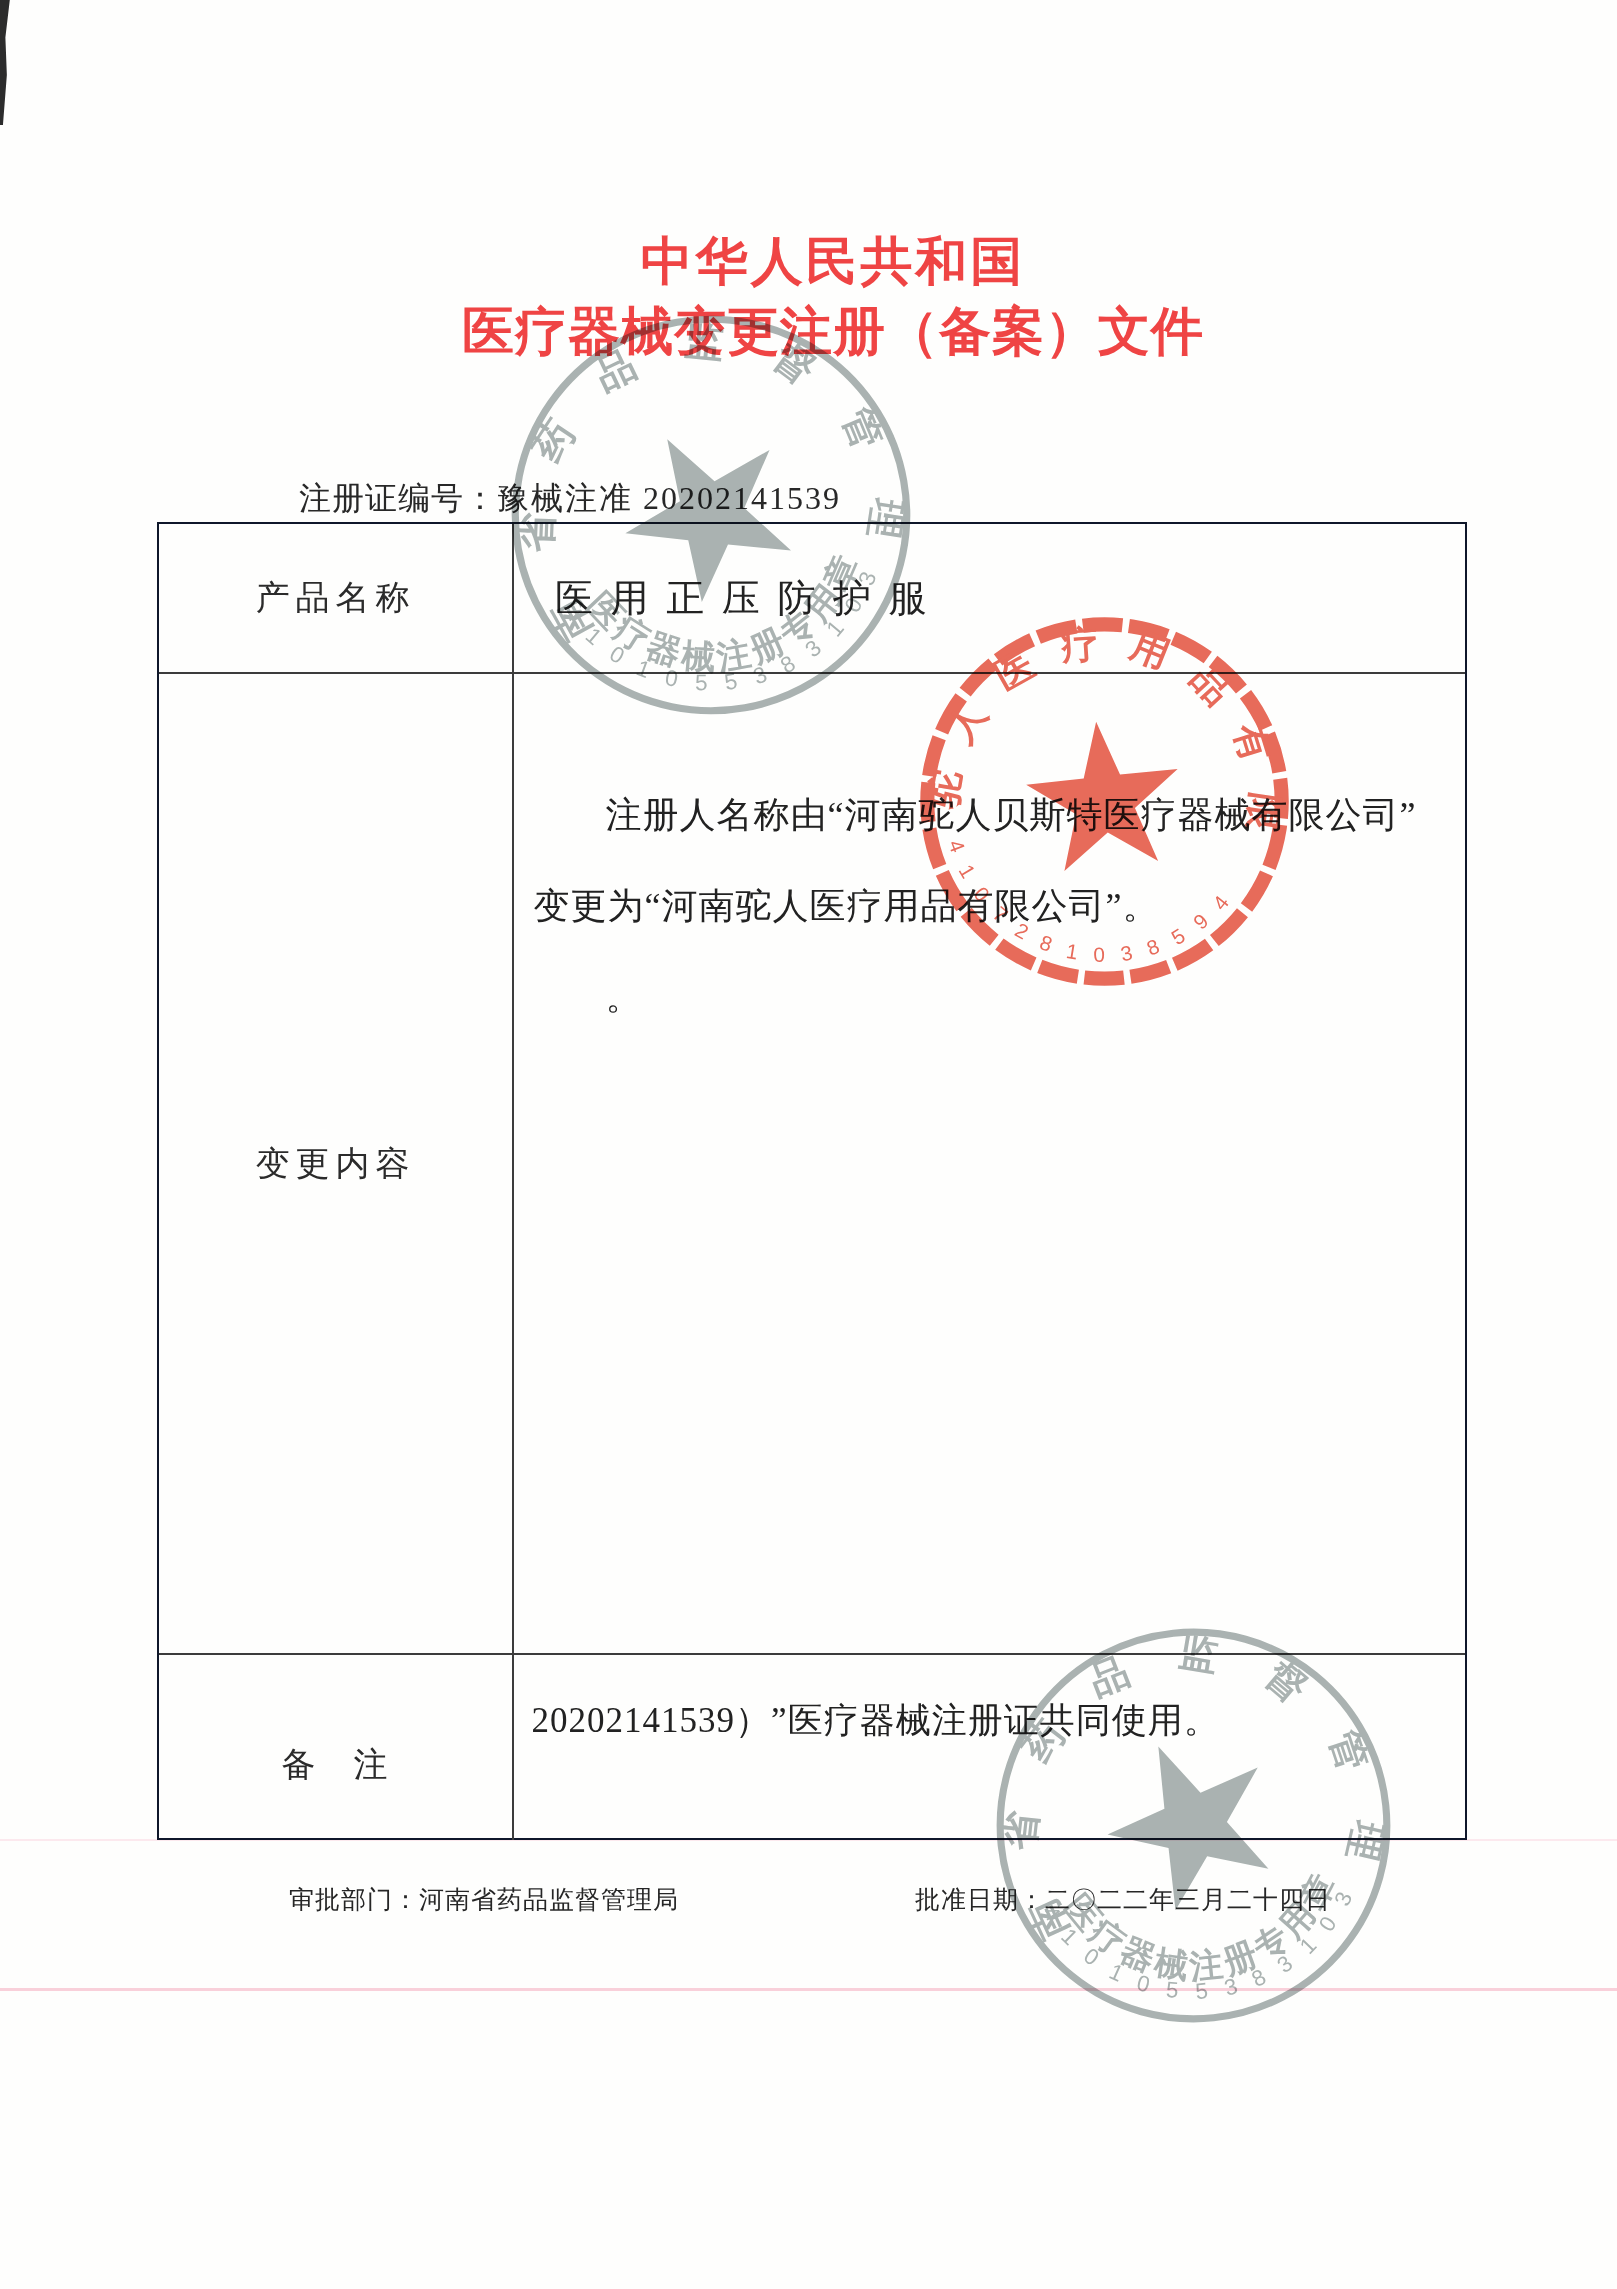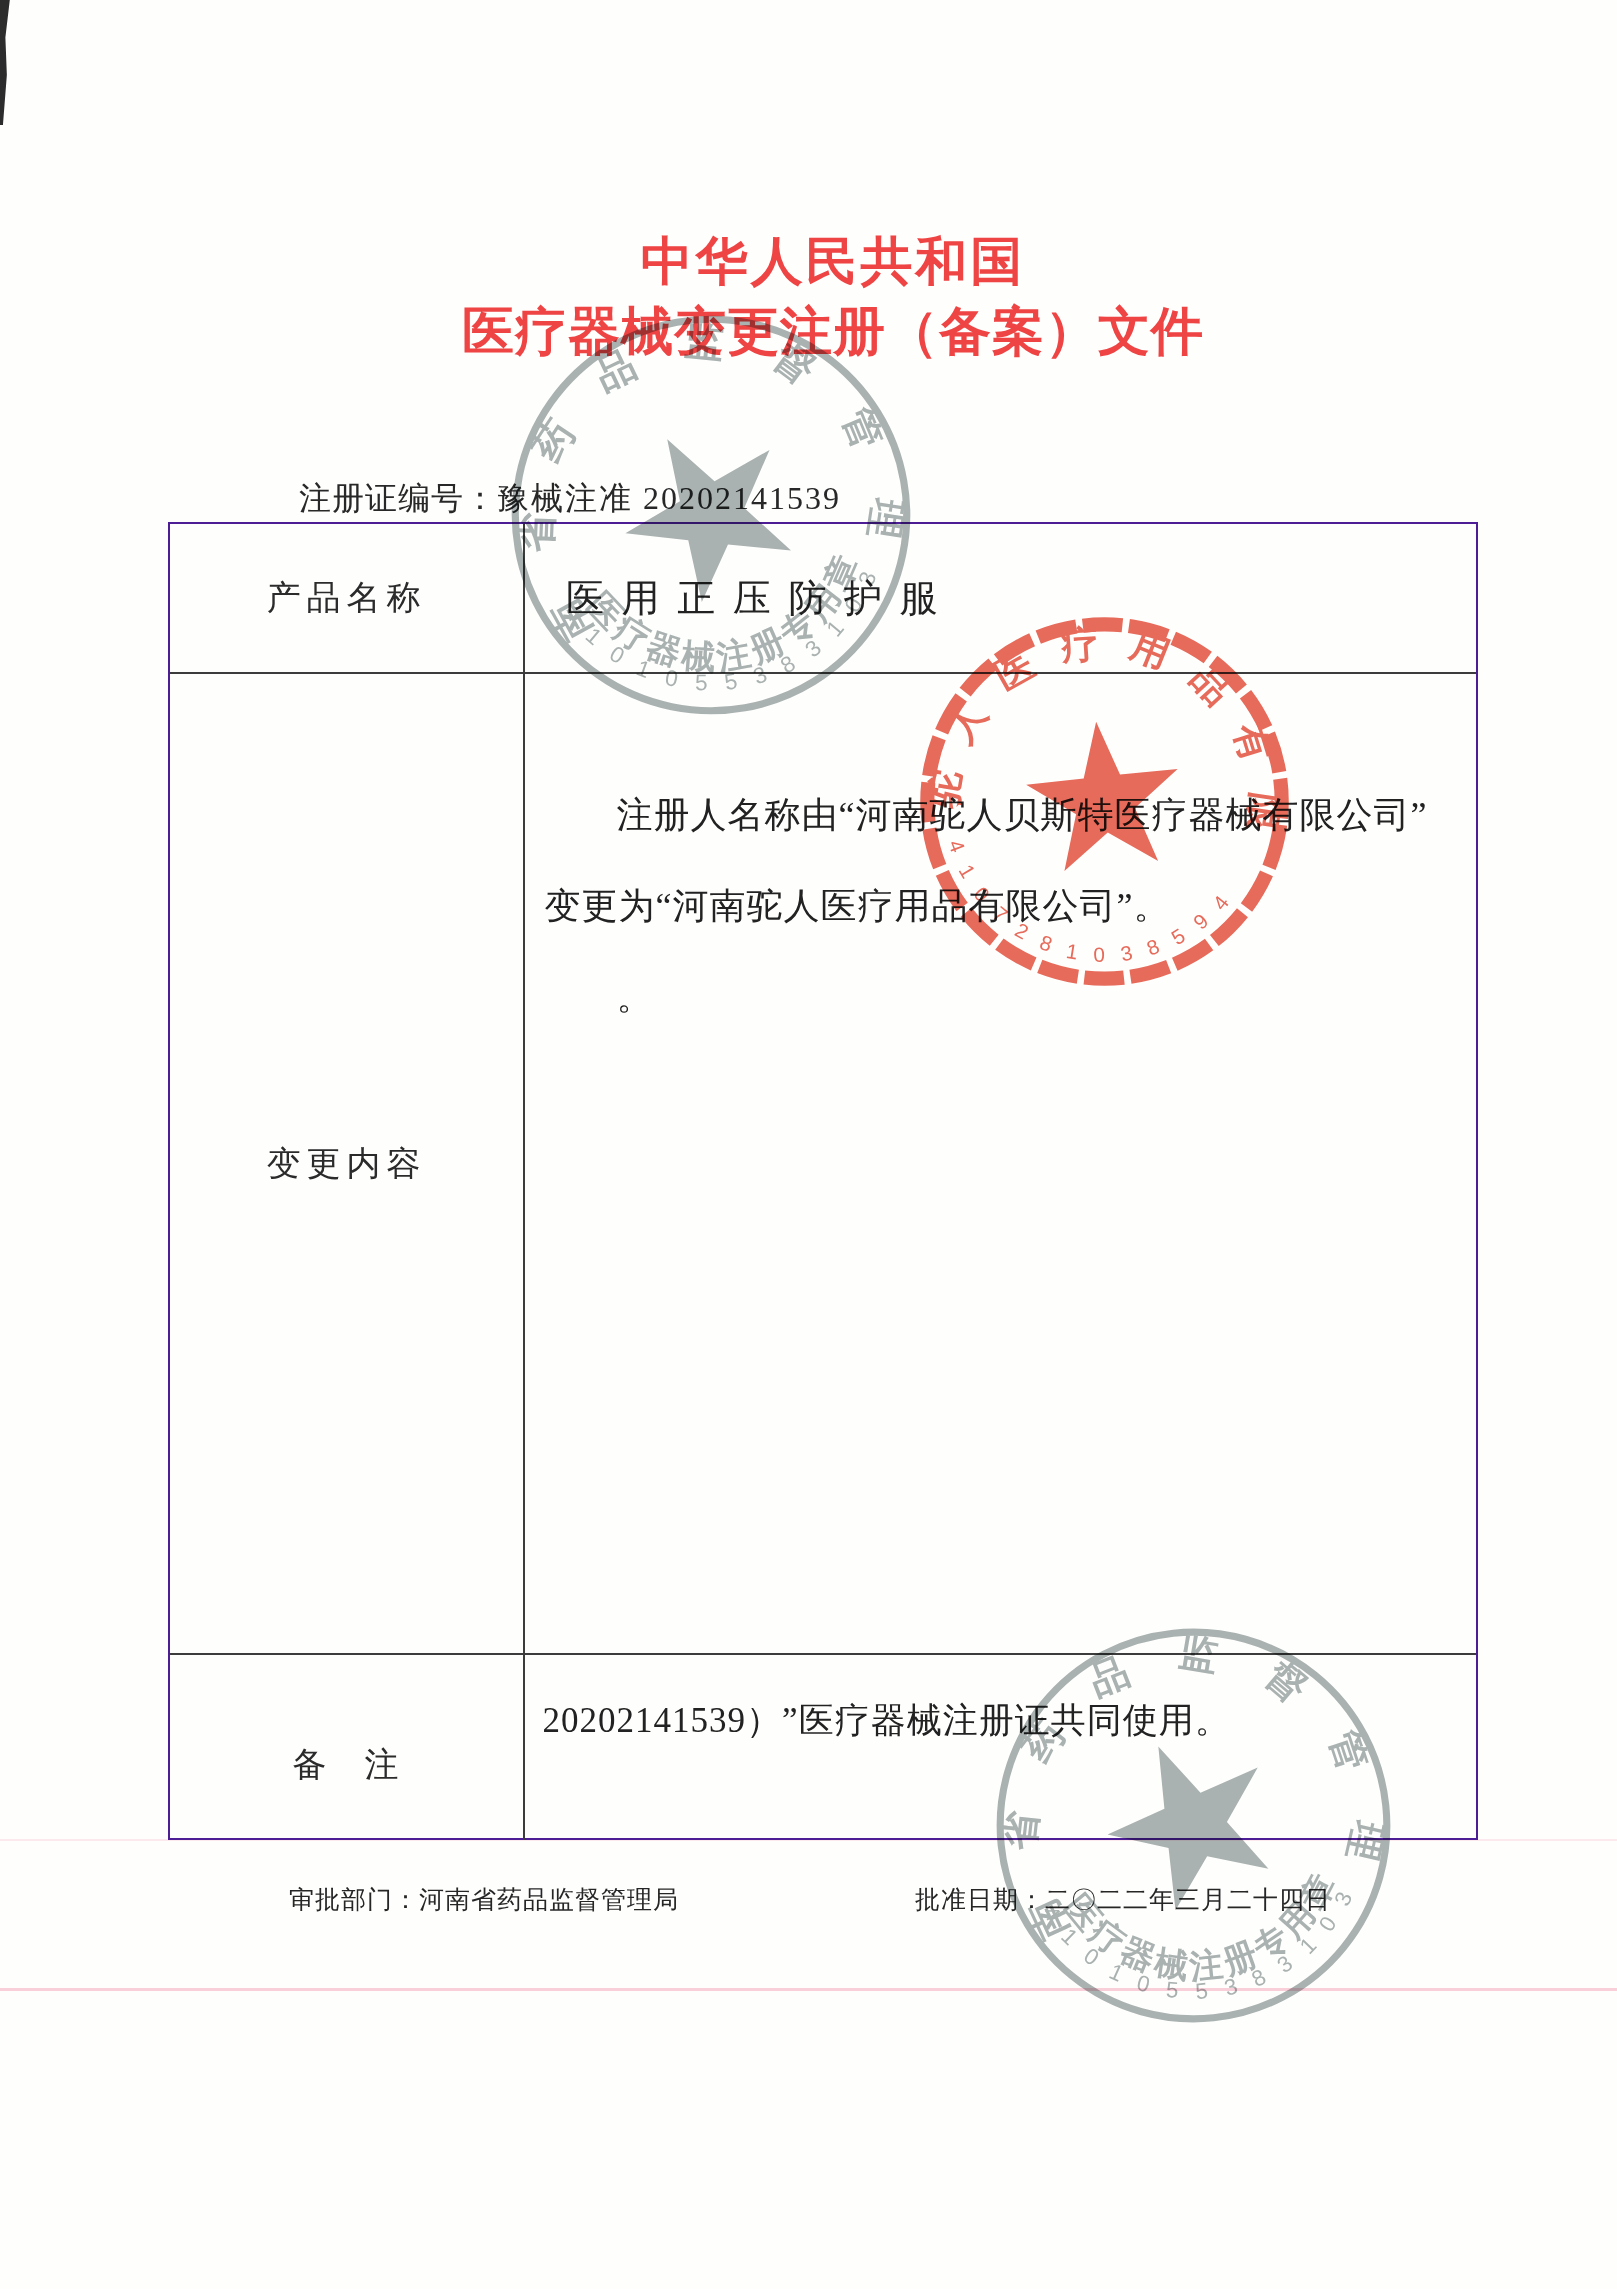--- a/index.html
+++ b/index.html
@@ -8,22 +8,22 @@
   .page { position:absolute; left:0; top:0; width:1617px; height:2290px; background:#fefefd; }
 
   .title { position:absolute; left:49px; top:227px; width:1568px; text-align:center;
     font-weight:bold; color:#ef4444; }
   .title .t1 { font-size:52px; letter-spacing:2.9px; line-height:69px; }
   .title .t2 { font-size:52px; letter-spacing:1px; line-height:71px; }
 
   .regline { position:absolute; left:299px; top:477px; font-size:32px; letter-spacing:1px; color:#282828; }
   .regline .num { letter-spacing:2px; }
 
-  .doc-table { position:absolute; left:168px; top:522px; width:1310px; height:1318px;
-    border:2px solid #4c1d95; display:grid; grid-template-columns:353px 1fr;
+  .doc-table { position:absolute; left:157px; top:522px; width:1310px; height:1318px;
+    border:2px solid #0f172a; display:grid; grid-template-columns:353px 1fr;
     grid-template-rows:148px 981px 187px; }
   .cell { border-top:2px solid #3c3c3c; position:relative; }
   .cell.first { border-top:none; }
   .cell.content { border-left:2px solid #3c3c3c; }
   .label-cell { display:flex; align-items:center; justify-content:center;
     font-size:34px; letter-spacing:5.9px; color:#2b2b2b; }
   .content-cell { font-size:36px; color:#222; }
   .r1c { display:flex; align-items:center; padding-left:41px; letter-spacing:17.6px; font-size:38px; }
   .r2c { padding:96px 29px 0 19.6px; line-height:91px; letter-spacing:1px; }
   .r3c { padding:21.6px 27.4px 0 17.6px; line-height:87px; font-size:35px; letter-spacing:1px; }

